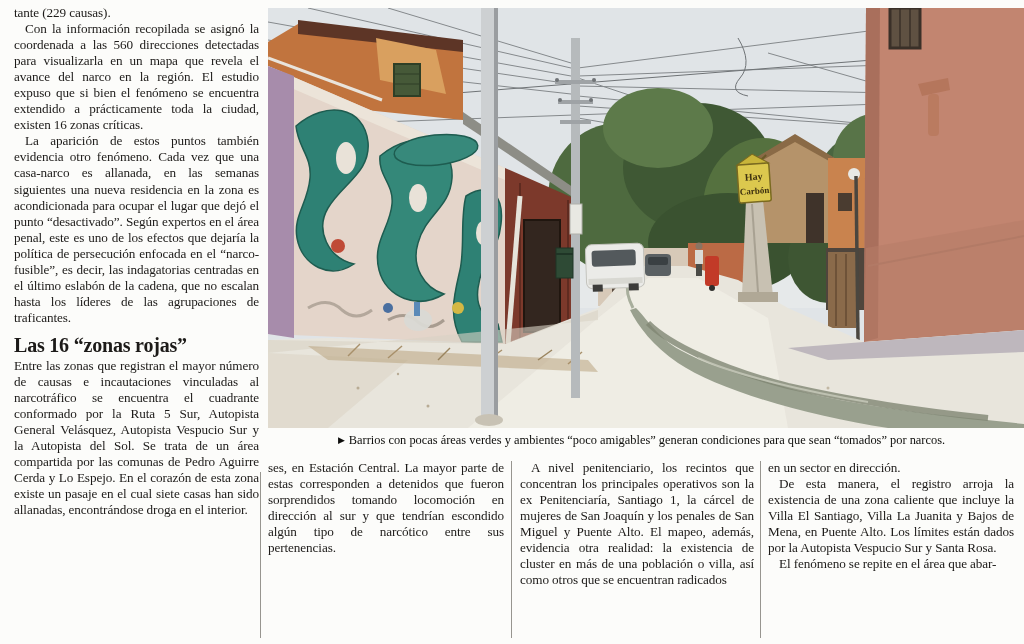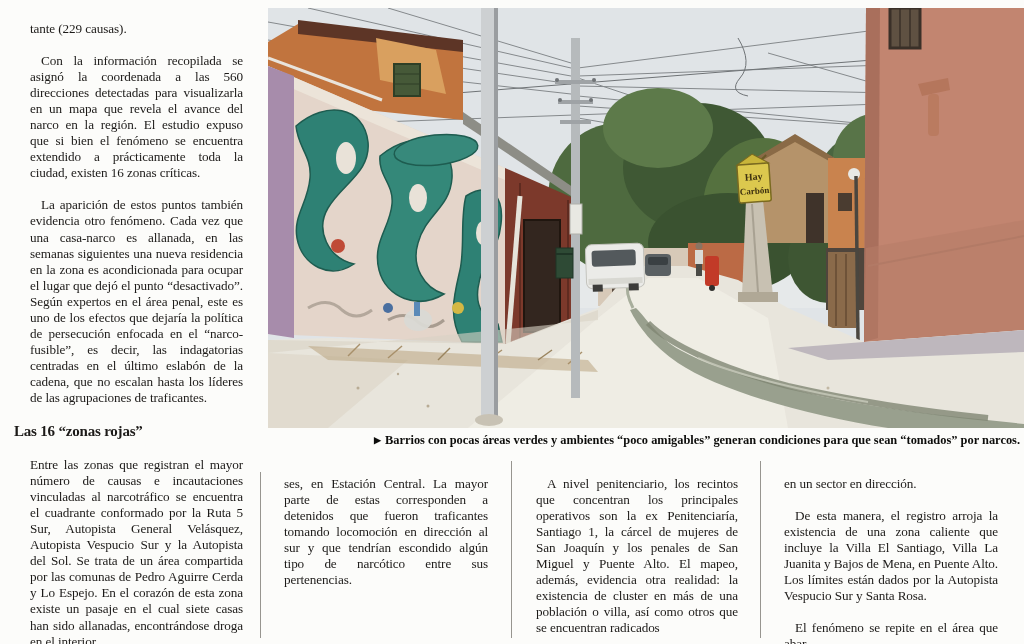--- a/index.html
+++ b/index.html
@@ -2,27 +2,27 @@
 <html><head>
 <meta charset="utf-8">
 <style>
   html,body{margin:0;padding:0;}
   body{
     width:1024px;height:644px;position:relative;overflow:hidden;
     background:#fcfcfa;color:#1c1a18;
     font-family:"Liberation Serif", serif;
   }
   .col{position:absolute;text-align:justify;font-size:13.2px;line-height:16.05px;letter-spacing:-0.1px;}
-  .col p{margin:16px;}
+  .col p{margin:0;}
   .col p.ind{text-indent:11px;}
   #leftcol{left:14px;top:5px;width:245px;}
-  #leftcol h2{font-size:15px;line-height:19px;font-weight:bold;margin:10px 0 3px 0;letter-spacing:-0.2px;}
+  #leftcol h2{font-size:20px;line-height:19px;font-weight:bold;margin:10px 0 3px 0;letter-spacing:-0.2px;}
   #photo{position:absolute;left:268px;top:8px;width:756px;height:420px;}
   #photo svg{display:block;}
-  #caption{position:absolute;left:263px;top:433px;width:757px;font-size:12.4px;line-height:15px;color:#0d0d0b;text-align:right;font-weight:bold;}
+  #caption{position:absolute;left:263px;top:433px;width:757px;font-size:12.4px;line-height:15px;color:#0d0d0b;text-align:center;}
   #caption .arrow{font-size:9px;margin-right:4px;position:relative;top:-1px;}
   .vrule{position:absolute;width:1px;background:#97958f;}
   #rule-left{left:260px;top:472px;height:166px;}
   #rule-mid1{left:511px;top:461px;height:177px;}
   #rule-mid2{left:760px;top:461px;height:177px;}
   #bcol1{left:268px;top:460px;width:236px;}
   #bcol2{left:520px;top:460px;width:234px;}
   #bcol3{left:768px;top:460px;width:246px;}
 </style>
 </head>
@@ -238,21 +238,21 @@
 
 <div id="caption">
   <span class="arrow">▶</span><span>Barrios con pocas áreas verdes y ambientes “poco amigables” generan condiciones para que sean “tomados” por narcos.</span>
 </div>
 
 <div class="vrule" id="rule-left"></div>
 <div class="vrule" id="rule-mid1"></div>
 <div class="vrule" id="rule-mid2"></div>
 
 <div id="bcol1" class="col">
-  <p>ses, en Estación Central. La mayor parte de estas corresponden a detenidos que fueron traficantes tomando locomoción en dirección al sur y que tendrían escondido algún tipo de narcótico entre sus pertenencias.</p>
+  <p>ses, en Estación Central. La mayor parte de estas corresponden a detenidos que fueron sorprendidos tomando locomoción en dirección al sur y que tendrían escondido algún tipo de narcótico entre sus pertenencias.</p>
 </div>
 <div id="bcol2" class="col">
   <p class="ind">A nivel penitenciario, los recintos que concentran los principales operativos son la ex Penitenciaría, Santiago 1, la cárcel de mujeres de San Joaquín y los penales de San Miguel y Puente Alto. El mapeo, además, evidencia otra realidad: la existencia de cluster en más de una población o villa, así como otros que se encuentran radicados</p>
 </div>
 <div id="bcol3" class="col">
   <p>en un sector en dirección.</p>
   <p class="ind">De esta manera, el registro arroja la existencia de una zona caliente que incluye la Villa El Santiago, Villa La Juanita y Bajos de Mena, en Puente Alto. Los límites están dados por la Autopista Vespucio Sur y Santa Rosa.</p>
   <p class="ind">El fenómeno se repite en el área que abar-</p>
 </div>
 

